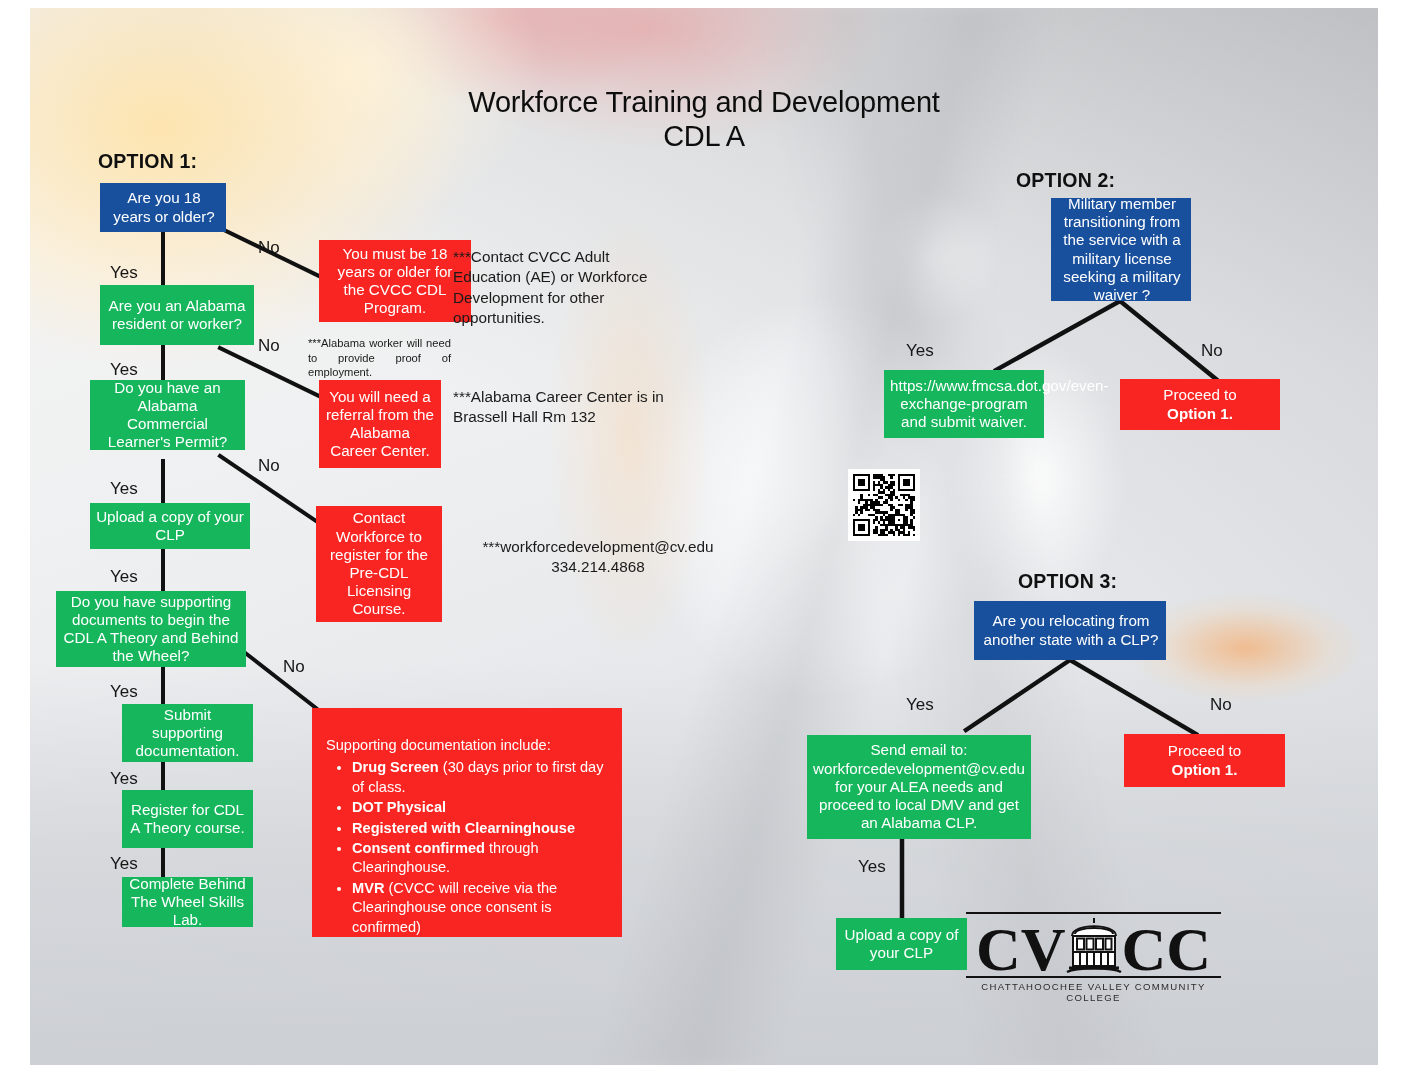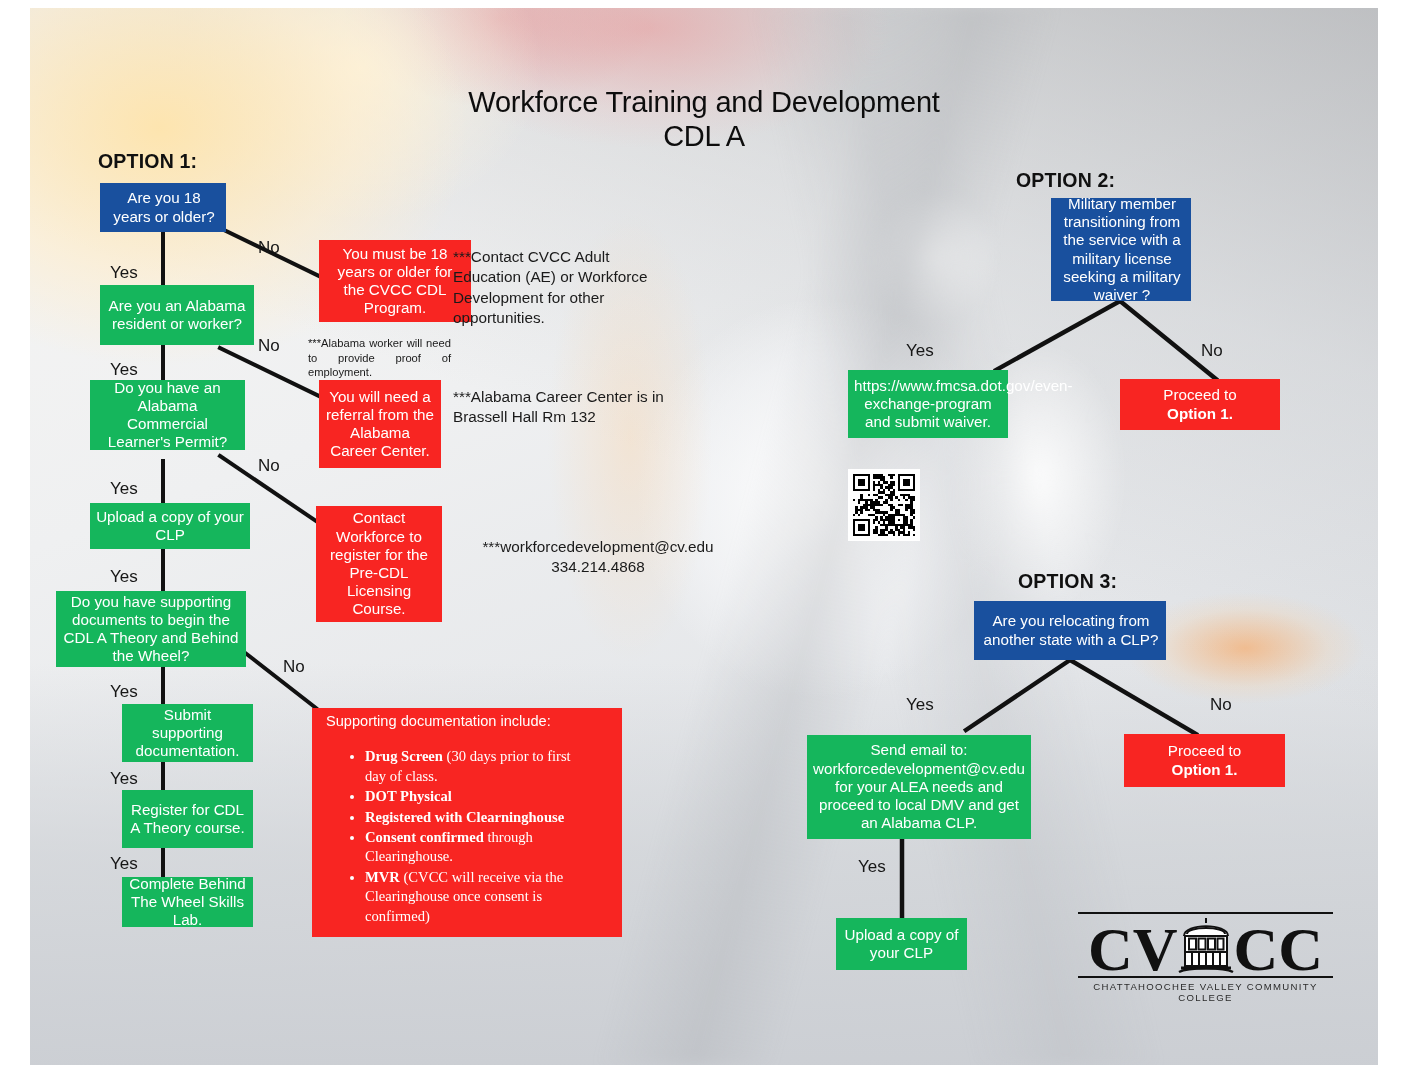--- a/index.html
+++ b/index.html
@@ -62,24 +62,24 @@
   .node .inner{width:100%;}
 
   .yn{position:absolute;color:#161616;font-size:17px;line-height:1;}
 
   .note{position:absolute;color:#1a1a1a;font-size:15.3px;line-height:1.33;}
   .note-sm{position:absolute;color:#1a1a1a;font-size:11.2px;line-height:1.31;text-align:justify;}
 
   
   .docbox{
     position:absolute;background:#f82522;color:#fff;box-sizing:border-box;
-    font-size:14.6px;line-height:1.33;padding:4px 14px 14px 12px;
+    font-size:14.6px;line-height:1.33;padding:28px 14px 14px 12px;
   }
   .docbox .hdr{margin:0 0 2px 2px;}
-  .docbox ul{margin:16px;padding-left:25px;font-family:Liberation Serif, serif;}
+  .docbox ul{margin:3px;padding-left:25px;}
   .docbox li{margin:0 0 1px 0;}
   .docbox b{font-weight:bold;}
 
   .mailto{position:absolute;color:#1a1a1a;font-size:18.5px;line-height:1.33;text-align:center;}
 
   
   .qr{position:absolute;background:#ffffff;padding:5px;box-sizing:border-box;}
   .qr-grid{display:grid;width:100%;height:100%;}
   .qr-grid i{display:block;}
   .qr-grid i.on{background:#000;}
@@ -221,21 +221,21 @@
 
       <div class="abs opt-label" style="left:986px;top:161px;">OPTION 2:</div>
 
       <div class="node blue" style="left:1021px;top:190px;width:140px;height:103px;">
         <span class="inner">Military member transitioning from the service with a military license seeking a military waiver ?</span>
       </div>
 
       <div class="yn" style="left:876px;top:334px;">Yes</div>
       <div class="yn" style="left:1171px;top:334px;">No</div>
 
-      <div class="node green" style="left:818px;top:362px;width:160px;height:68px;">
+      <div class="node green" style="left:854px;top:362px;width:160px;height:68px;">
         <span class="inner">https://www.fmcsa.dot.gov/even-exchange-program and submit waiver.</span>
       </div>
 
       <div class="node red" style="left:1090px;top:371px;width:160px;height:51px;">
         <span class="inner">
           <span>Proceed to </span><br>
           <b>Option 1.</b>
         </span>
       </div>
 
@@ -888,21 +888,21 @@
           <b>Option 1.</b>
         </span>
       </div>
 
       <div class="yn" style="left:828px;top:850px;">Yes</div>
 
       <div class="node green" style="left:806px;top:910px;width:131px;height:52px;">
         <span class="inner">Upload a copy of your CLP</span>
       </div>
 
-      <div class="logo" style="left:1048px;top:904px;width:255px;">
+      <div class="logo" style="left:936px;top:904px;width:255px;">
         <div class="rule"></div>
         <div class="word">
           <span>CV</span>
           <span style="display:inline-block;width:56px;height:62px;position:relative;">
             <svg viewBox="0 0 56 62" width="56" height="62" aria-hidden="true">
               <g fill="none" stroke="#111" stroke-width="2">
                 <path d="M6 22 C6 9, 50 9, 50 22" fill="#fff"></path>
                 <path d="M9 20 C9 12, 47 12, 47 20" fill="#fff"></path>
                 <line x1="28" y1="4" x2="28" y2="9"></line>
                 <rect x="7" y="22" width="42" height="16" fill="#fff"></rect>

